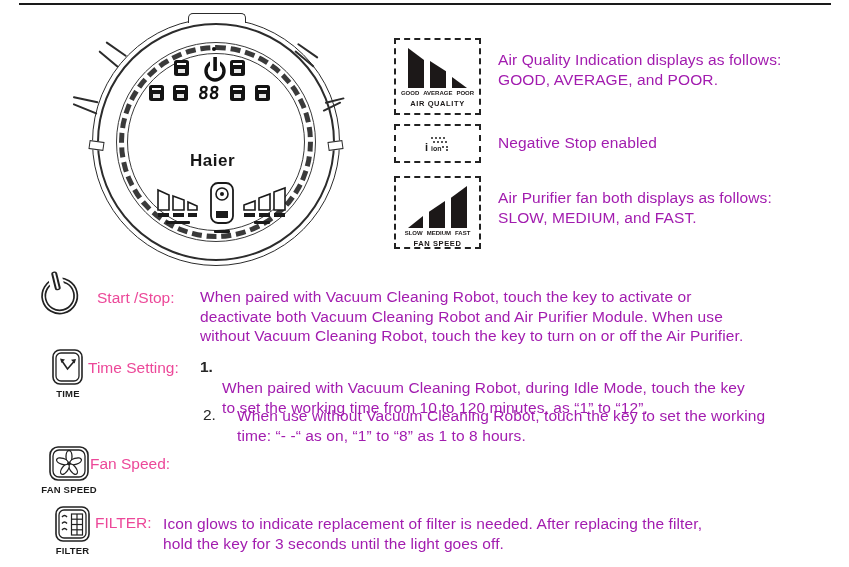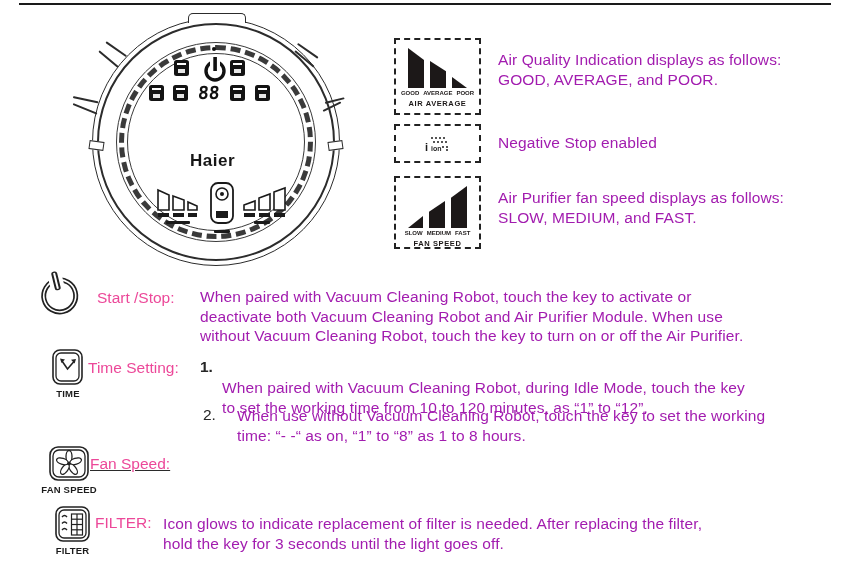--- a/index.html
+++ b/index.html
@@ -36,21 +36,21 @@
   .good{width:16px;height:40px;clip-path:polygon(0 0,100% 30%,100% 100%,0 100%);}
   .avg{width:16px;height:27px;clip-path:polygon(0 0,100% 38%,100% 100%,0 100%);}
   .poor{width:15px;height:12px;clip-path:polygon(0 8%,100% 100%,0 100%);}
   .slow{width:15px;height:12px;clip-path:polygon(100% 0,100% 100%,0 100%);}
   .med{width:16px;height:27px;clip-path:polygon(0 40%,100% 0,100% 100%,0 100%);}
   .fast{width:16px;height:42px;clip-path:polygon(0 28%,100% 0,100% 100%,0 100%);}
   
   .keycap{position:absolute;font-size:9.5px;font-weight:bold;color:#1c1c1c;text-align:center;letter-spacing:.2px;}
   .num{position:absolute;font-size:15.5px;color:#262626;}
   .bold{font-weight:bold;}
-  .inline-row{position:absolute;display:flex;gap:8px;text-decoration:underline;}
+  .inline-row{position:absolute;display:flex;gap:8px;}
 </style>
 </head>
 <body>
 
 <div class="abs" style="left:19px;top:3px;width:812px;height:2px;background:#1a1a1a;"></div>
 
 <div>
 
   <div class="circ" style="left:92px;top:18px;width:248px;height:248px;border:1.5px solid #2c2c2c;"></div>
   <div class="circ" style="left:97px;top:23px;width:238px;height:238px;border:2px solid #2c2c2c;"></div>
@@ -123,21 +123,21 @@
   <div class="bars">
     <div class="bar good"></div>
     <div class="bar avg"></div>
     <div class="bar poor"></div>
   </div>
   <div class="barlabels">
     <span>GOOD</span>
     <span>AVERAGE</span>
     <span>POOR</span>
   </div>
-  <div class="boxcap">AIR AVERAGE</div>
+  <div class="boxcap">AIR QUALITY</div>
 </div>
 <div class="txt abs" style="left:498px;top:50px;width:340px;">Air Quality Indication displays as follows:
 GOOD, AVERAGE, and POOR.</div>
 
 <div class="lbox" style="top:124px;height:39px;">
   <svg style="display:block;margin:9px auto 0;" width="30" height="19" viewBox="0 0 30 19">
     <g fill="#1c1c1c">
       <circle cx="9" cy="3" r="1"></circle>
         <circle cx="13" cy="3" r="1"></circle>
         <circle cx="17" cy="3" r="1"></circle>
@@ -162,21 +162,21 @@
     <div class="bar med"></div>
     <div class="bar fast"></div>
   </div>
   <div class="barlabels">
     <span>SLOW</span>
     <span>MEDIUM</span>
     <span>FAST</span>
   </div>
   <div class="boxcap">FAN SPEED</div>
 </div>
-<div class="txt abs" style="left:498px;top:188px;width:340px;">Air Purifier fan speed displays as follows:
+<div class="txt abs" style="left:498px;top:188px;width:340px;">Air Purifier fan both displays as follows:
 SLOW, MEDIUM, and FAST.</div>
 
 <svg class="abs" style="left:34px;top:268px;" width="50" height="50" viewBox="0 0 50 50">
   <g transform="rotate(-14 25 25)">
     <circle cx="25" cy="28" r="16" fill="none" stroke="#222" stroke-width="5"></circle>
     <circle cx="25" cy="28" r="16" fill="none" stroke="#fff" stroke-width="1.6"></circle>
     <rect x="18" y="4" width="14" height="13" fill="#fff"></rect>
     <rect x="22" y="3" width="6" height="19" rx="2.5" fill="#222"></rect>
     <rect x="24" y="4.5" width="2" height="16" fill="#fff"></rect>
   </g>

